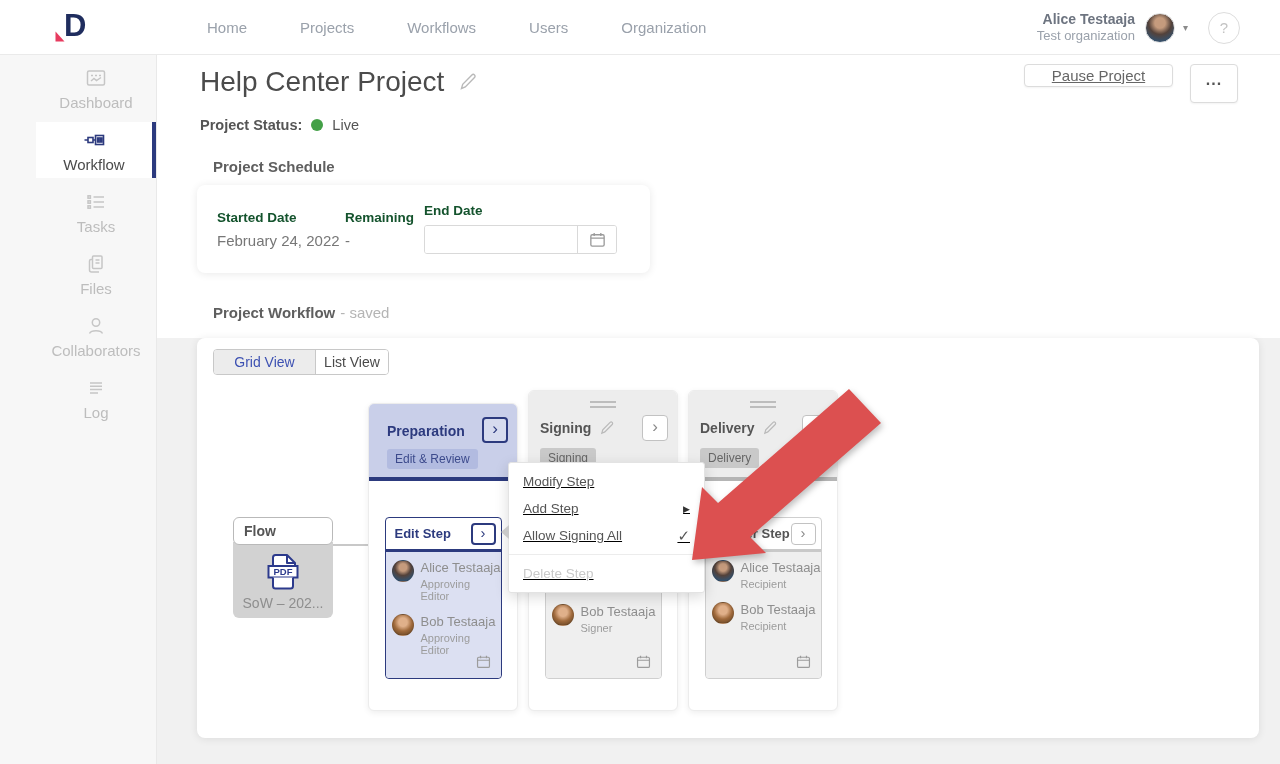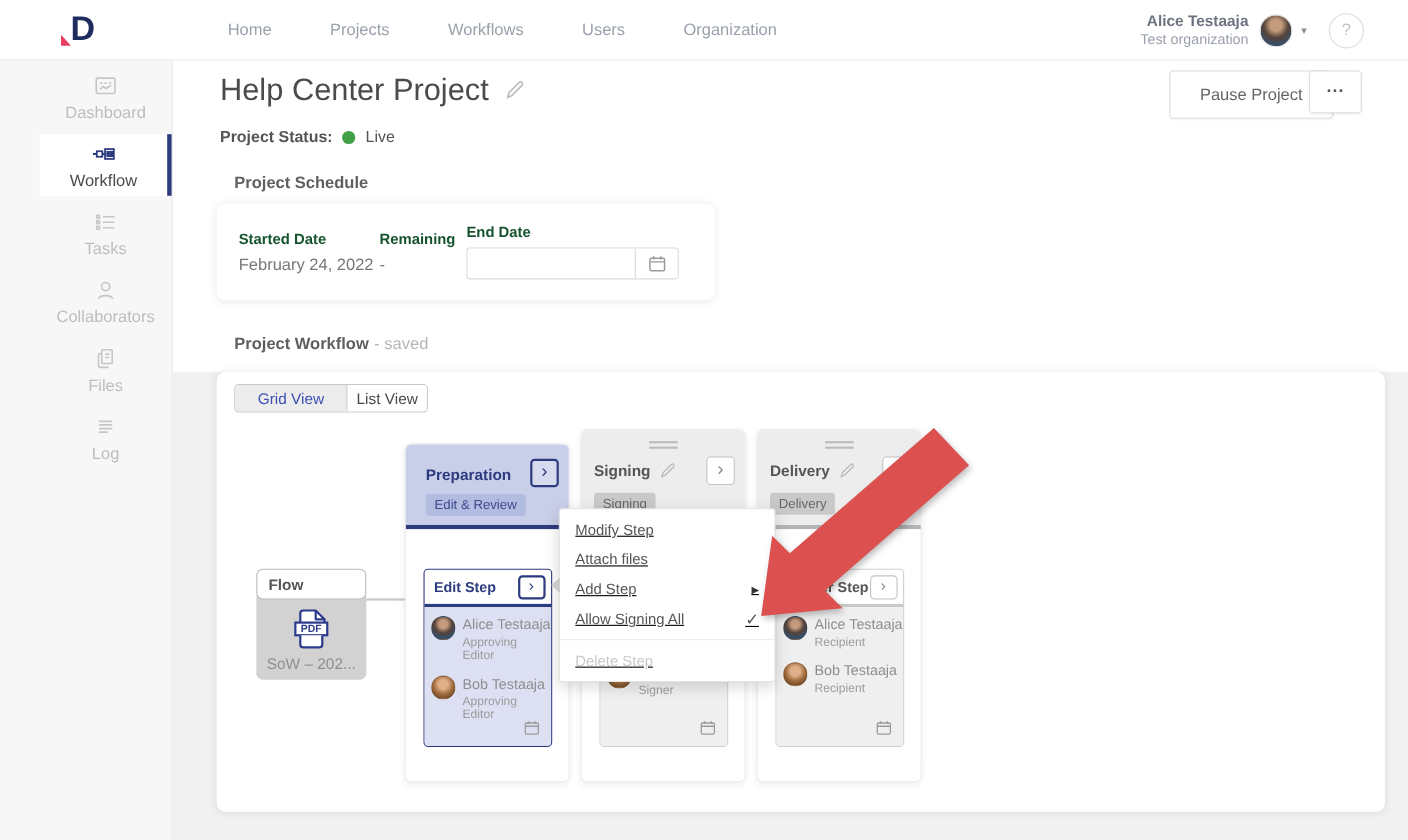--- a/index.html
+++ b/index.html
@@ -37,24 +37,24 @@
   .side-item.active { background:#fff; border-right:4px solid #2c3a7e; color:#2c3a7e; }
   .side-item.active .lbl { color:#4a4a4a; }
 
   
   .main { position:absolute; left:157px; top:55px; right:0; bottom:0; background:#fff; }
   .gray-panel { position:absolute; left:0; right:0; top:283px; bottom:0; background:#f1f1f1; }
 
   .page-title { position:absolute; left:43px; top:11px; display:flex; align-items:center; gap:14px;
                 font-size:28px; color:#4b4b4b; z-index:2; }
   .pencil { color:#b9b9b9; cursor:pointer; display:inline-flex; }
-  .pause-btn { position:absolute; left:906px; top:9px; width:149px; height:44px; background:#fff;
+  .pause-btn { position:absolute; left:867px; top:9px; width:149px; height:23px; background:#fff;
                border:1px solid #dcdcdc; border-radius:4px; font-size:15px; color:#666;
                display:flex; align-items:center; justify-content:center; cursor:pointer;
-               box-shadow:0 1px 2px rgba(0,0,0,.05); z-index:2; }
+               box-shadow:0 1px 2px rgba(0,0,0,.05); z-index:2;text-decoration:underline; }
   .more-btn { position:absolute; left:1033px; top:9px; width:48px; height:39px; background:#fff;
               border:1px solid #dcdcdc; border-radius:4px; font-size:16px; font-weight:bold; color:#555;
               display:flex; align-items:center; justify-content:center; padding-bottom:8px; cursor:pointer;
               box-shadow:0 1px 2px rgba(0,0,0,.05); letter-spacing:1px; z-index:2; }
   .status-row { position:absolute; left:43px; top:62px; display:flex; align-items:center; gap:9px;
                 font-size:14.5px; z-index:2; }
   .status-label { font-weight:bold; color:#555; }
   .status-dot { width:12px; height:12px; border-radius:50%; background:#43a047; }
   .status-value { color:#555; }
 
@@ -219,32 +219,32 @@
       <svg class="ic" width="24" height="24" viewBox="0 0 24 24" fill="none" stroke="currentColor" stroke-width="1.5">
         <path d="M9.5 7h10.5M9.5 12h10.5M9.5 17h10.5"></path>
         <rect x="4" y="5.8" width="2.4" height="2.4"></rect>
         <rect x="4" y="10.8" width="2.4" height="2.4"></rect>
         <rect x="4" y="15.8" width="2.4" height="2.4"></rect>
       </svg>
       <span class="lbl">Tasks</span>
     </div>
     <div class="side-item">
       <svg class="ic" width="24" height="24" viewBox="0 0 24 24" fill="none" stroke="currentColor" stroke-width="1.5">
-        <circle cx="12" cy="8.5" r="3.7"></circle>
-        <path d="M5.5 19.5c1.8-3.6 11.2-3.6 13 0"></path>
-      </svg>
-      <span class="lbl">Collaborators</span>
-    </div>
-    <div class="side-item">
-      <svg class="ic" width="24" height="24" viewBox="0 0 24 24" fill="none" stroke="currentColor" stroke-width="1.5">
         <rect x="8.5" y="4" width="9.5" height="12.5" rx="1"></rect>
         <path d="M8.5 7.5H7A1.5 1.5 0 0 0 5.5 9v9a2 2 0 0 0 2 2h7.5"></path>
         <path d="M11.5 8h4M11.5 11h4"></path>
       </svg>
       <span class="lbl">Files</span>
+    </div>
+    <div class="side-item">
+      <svg class="ic" width="24" height="24" viewBox="0 0 24 24" fill="none" stroke="currentColor" stroke-width="1.5">
+        <circle cx="12" cy="8.5" r="3.7"></circle>
+        <path d="M5.5 19.5c1.8-3.6 11.2-3.6 13 0"></path>
+      </svg>
+      <span class="lbl">Collaborators</span>
     </div>
     <div class="side-item">
       <svg class="ic" width="24" height="24" viewBox="0 0 24 24" fill="none" stroke="currentColor" stroke-width="1.5">
         <path d="M6 7h12M6 10.3h12M6 13.6h12M6 16.9h8"></path>
       </svg>
       <span class="lbl">Log</span>
     </div>
   </div>
 
   <div class="main">
@@ -457,23 +457,20 @@
           </div>
         </div>
       </div>
 
       <div class="ctx-menu">
         <div class="menu-caret"></div>
         <div class="mi">
           <span>Modify Step</span>
         </div>
         <div class="mi">
-          <span>Attach files</span>
-        </div>
-        <div class="mi">
           <span>Add Step</span>
           <span class="mi-sub">▶</span>
         </div>
         <div class="mi">
           <span>Allow Signing All</span>
           <span class="mi-check">✓</span>
         </div>
         <div class="mi-sep"></div>
         <div class="mi mi-disabled">
           <span>Delete Step</span>

